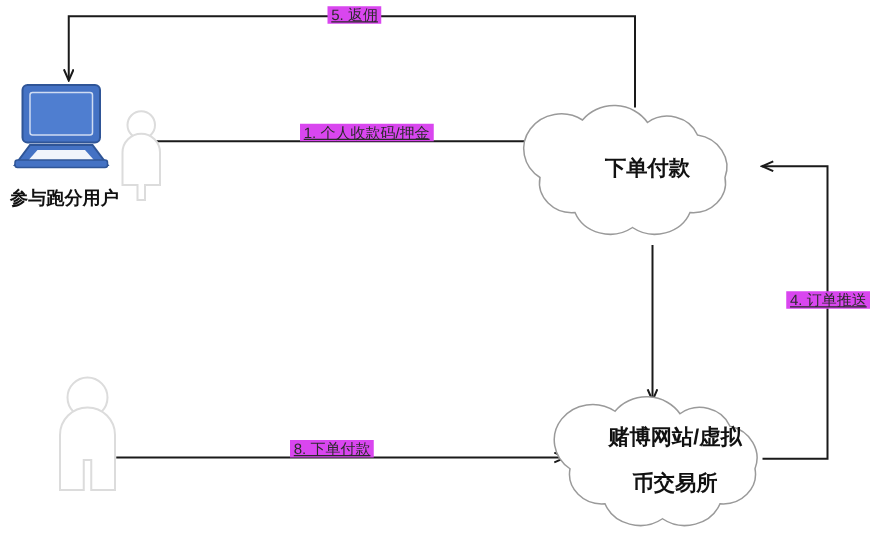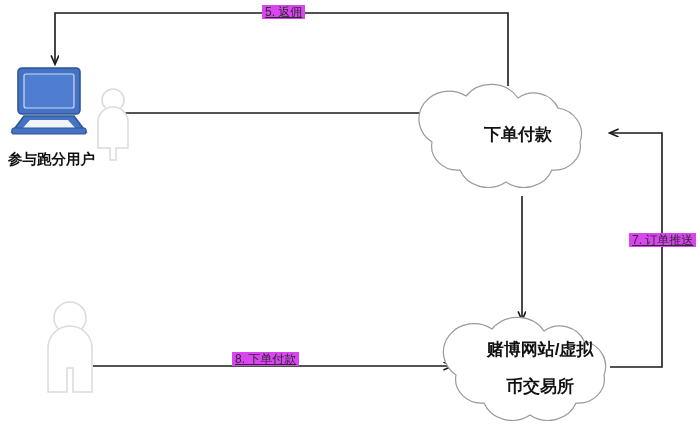--- a/index.html
+++ b/index.html
@@ -143,19 +143,20 @@
   <div class="node-label cloud-label" style="left:458px; top:125px; width:120px;">下单付款</div>
 
   <div class="node-label cloud-label" style="left:455px; top:340px; width:170px;">赌博网站/虚拟</div>
   <div class="node-label cloud-label" style="left:455px; top:377px; width:170px;">币交易所</div>
 
   <div class="node-label actor-label" style="left:8px; top:152px;font-family:Liberation Mono, monospace;">参与跑分用户</div>
 
 
   <div class="edge-label" style="left:262px; top:5px;">5. 返佣</div>
 
+  <div class="edge-label" style="left:240px; top:99px;">1. 个人收款码/押金</div>
 
 
   <div class="edge-label" style="left:232px; top:352px;">8. 下单付款</div>
 
-  <div class="edge-label" style="left:629px; top:233px;">7. 订单推送</div>
+  <div class="edge-label" style="left:629px; top:233px;">4. 订单推送</div>
 
 </div>
 
 </body></html>

